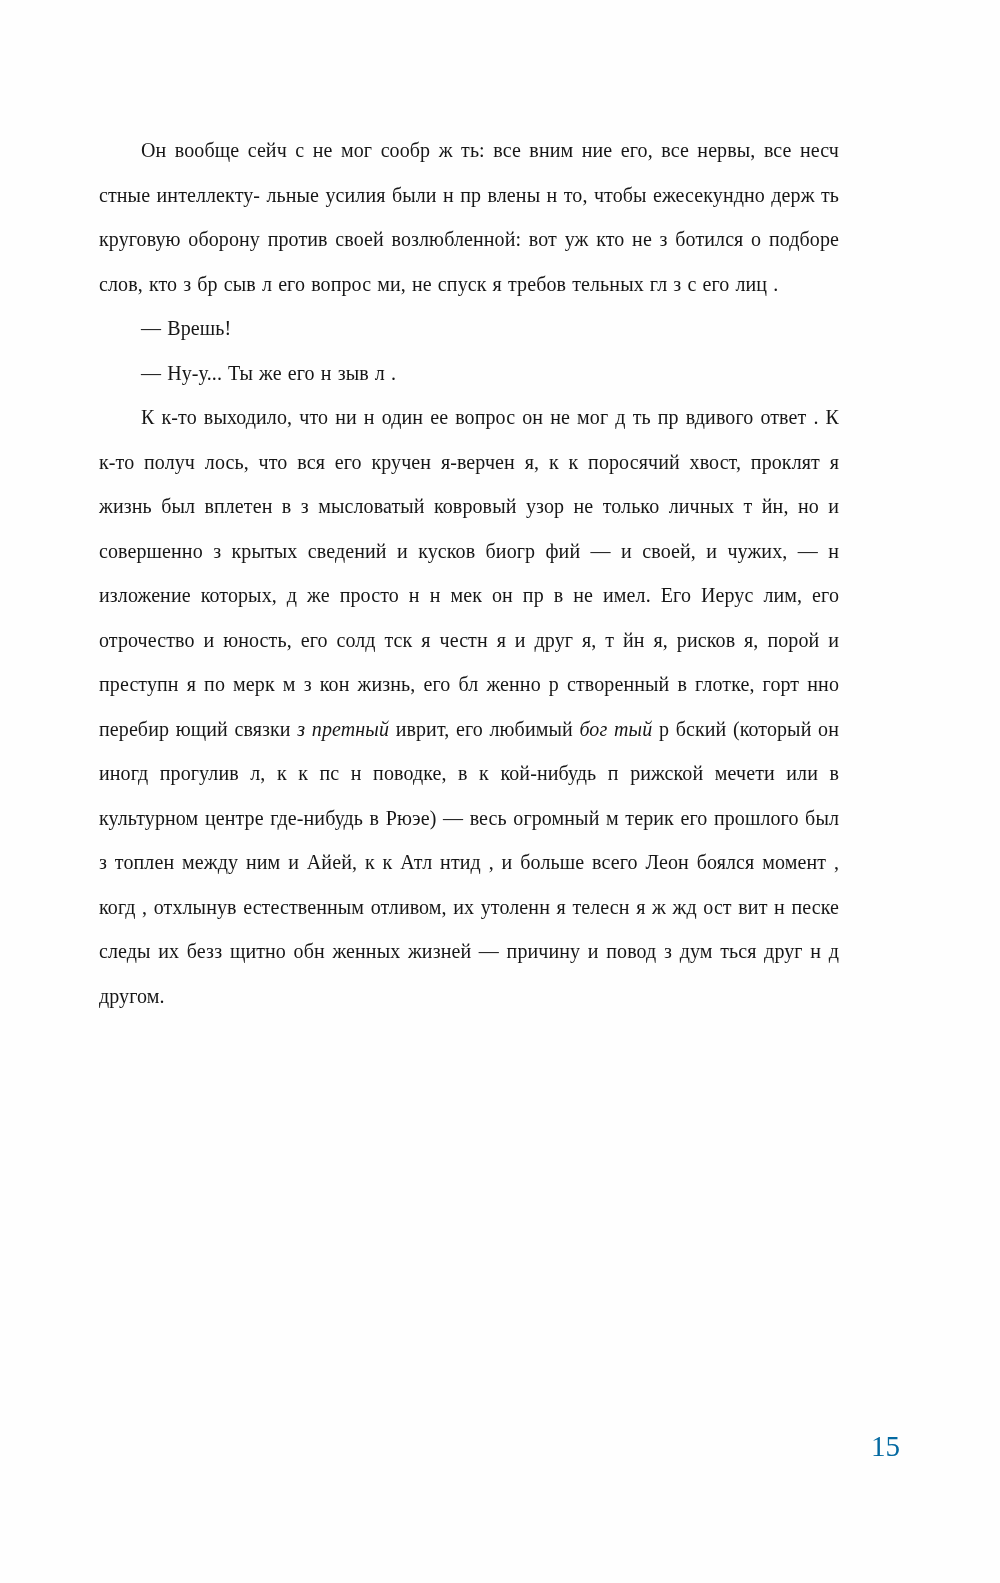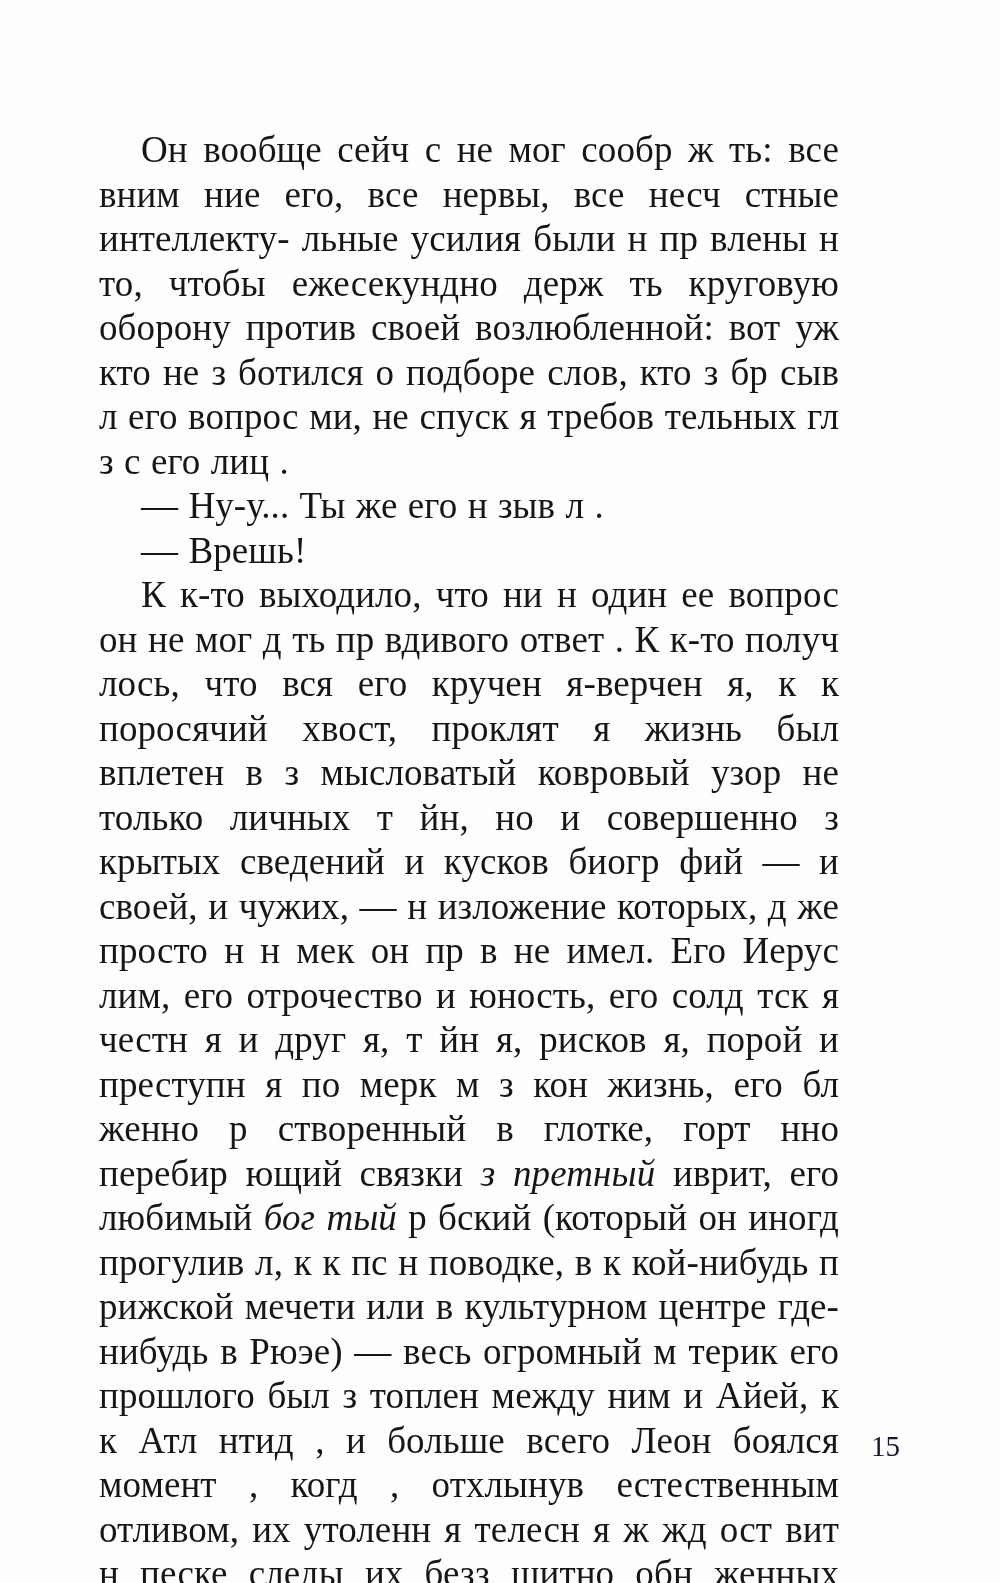--- a/index.html
+++ b/index.html
@@ -23,21 +23,21 @@
     background: #fefefe;
   }
   .text-column {
     position: absolute;
     left: 99px;
     top: 128px;
     width: 740px;
   }
   p.para {
     margin: 0;
-    font-size: 37px;
+    font-size: 20px;
     line-height: 44.5px;
     text-align: justify;
     text-justify: inter-word;
     letter-spacing: 0.1px;
     word-spacing: 1px;
     text-indent: 42px;
   }
   p.dialogue {
     text-indent: 42px;
     text-align: left;
@@ -47,41 +47,41 @@
   }
   .italic {
     font-style: italic;
   }
   .page-number {
     position: absolute;
     right: 100px;
     bottom: 122px;
     font-size: 29px;
     line-height: 1;
-    color: #0f172a;
+    color: #0369a1;
     font-family: "Liberation Serif", serif;
   }
 </style>
 </head>
 <body>
 
 <div class="page">
   <div class="text-column">
 
     <p class="para">
       <span>Он вообще сейч с не мог сообр ж ть: все вним ние его, все нервы, все несч стные интеллекту- льные усилия были н пр влены н  то, чтобы ежесекундно держ ть круговую оборону против своей возлюбленной: вот уж кто не з ботился о подборе слов, кто з бр сыв л его вопрос ми, не спуск я требов тельных гл з с его лиц .</span>
     </p>
 
 
     <p class="para dialogue">
-      <span>— Ну-у... Ты же его н зыв л .</span>
+      <span>— Врешь!</span>
     </p>
 
     <p class="para dialogue">
-      <span>— Врешь!</span>
+      <span>— Ну-у... Ты же его н зыв л .</span>
     </p>
 
 
     <p class="para">
       <span>К к-то выходило, что ни н  один ее вопрос он не мог д ть пр вдивого ответ . К к-то получ лось, что вся его кручен я-верчен я, к к поросячий хвост, проклят я жизнь был  вплетен  в з мысловатый ковровый узор не только личных т йн, но и совершенно з крытых сведений и кусков биогр фий — и своей, и чужих, — н  изложение которых, д же просто н  н мек он пр в  не имел. Его Иерус лим, его отрочество и юность, его солд тск я честн я и друг я, т йн я, рисков я,  порой и преступн я по мерк м з кон  жизнь, его бл женно р створенный в глотке, горт нно перебир ющий связки </span><span class="italic">з претный</span><span> иврит, его любимый </span><span class="italic">бог тый</span><span>  р бский (который он иногд  прогулив л, к к пс  н  поводке, в к кой-нибудь п рижской мечети или в культурном центре где-нибудь в Рюэе) — весь огромный м терик его прошлого был з топлен между ним и Айей, к к Атл нтид , и больше всего Леон боялся момент , когд , отхлынув естественным отливом, их утоленн я телесн я ж жд  ост вит н  песке следы их безз щитно обн женных жизней — причину и повод з  дум ться друг н д другом.</span>
     </p>
 
   </div>
 
   <div class="page-number">15</div>

